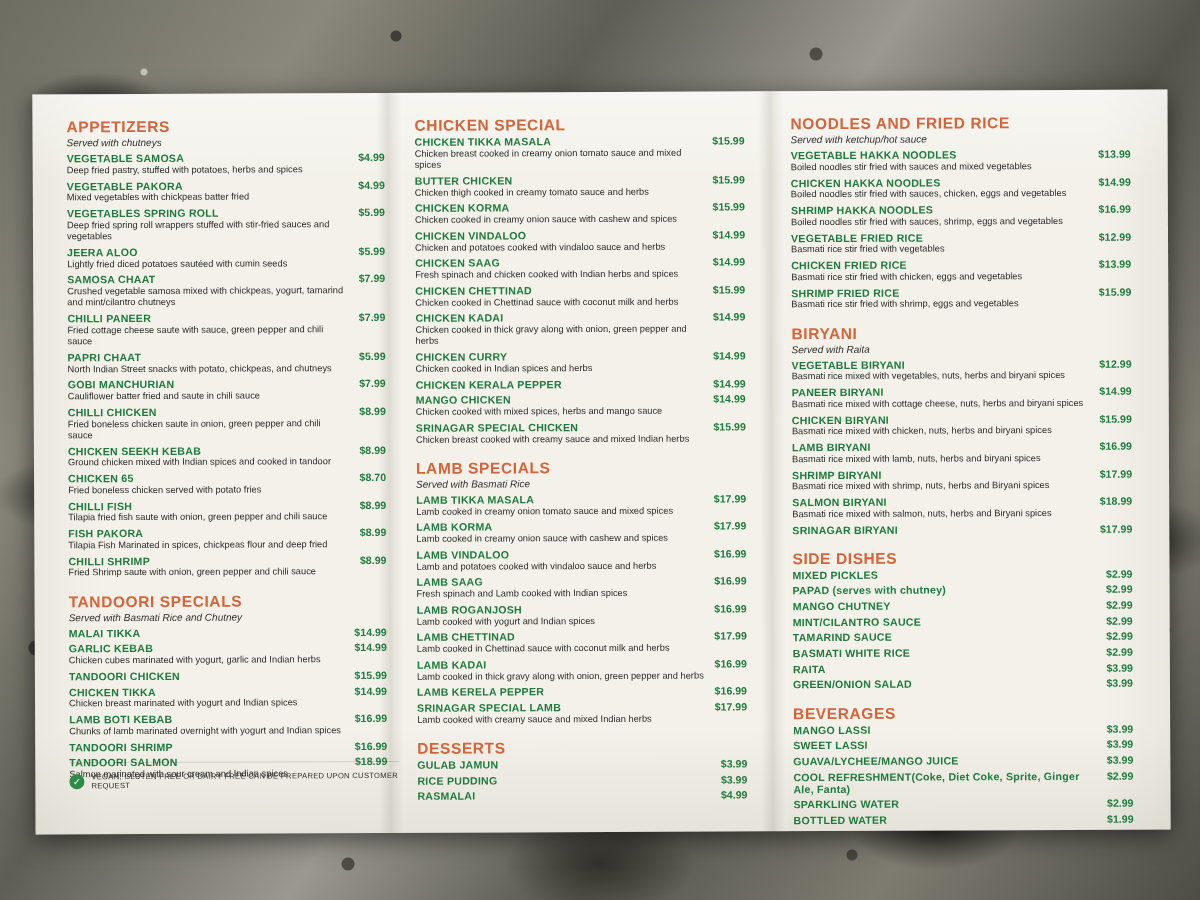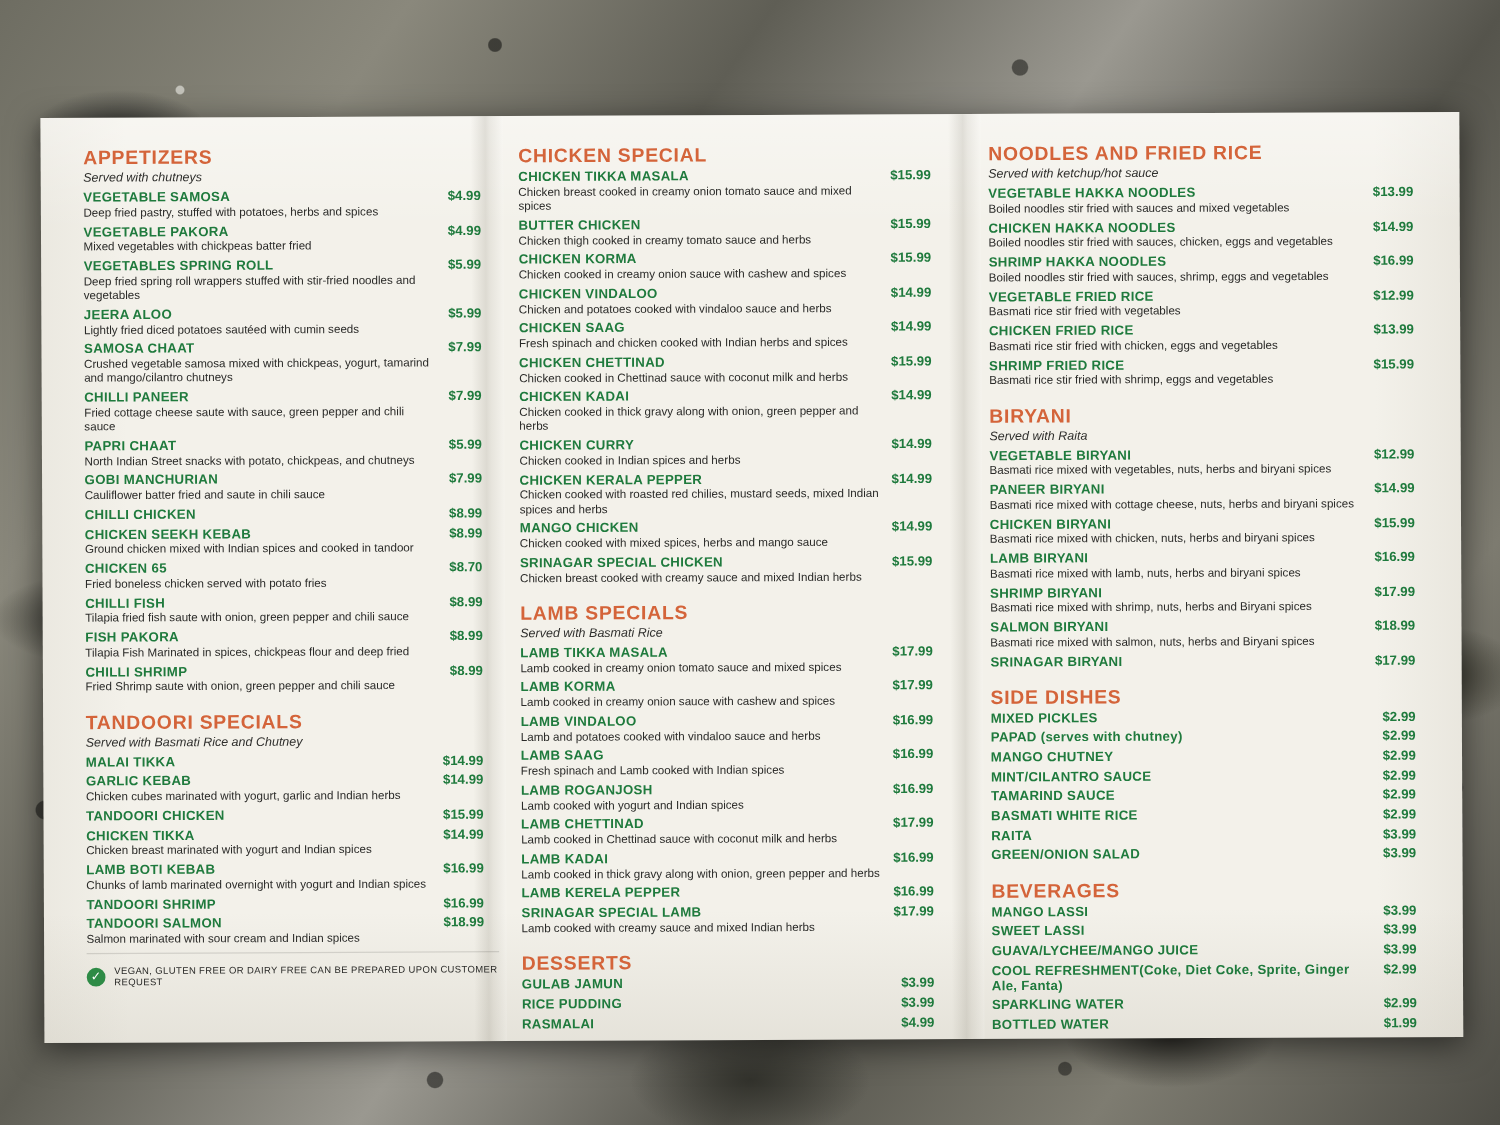--- a/index.html
+++ b/index.html
@@ -208,35 +208,35 @@
               <div class="item-name">VEGETABLE PAKORA</div>
               <div class="item-price">$4.99</div>
             </div>
             <div class="item-desc">Mixed vegetables with chickpeas batter fried</div>
           </div>
           <div class="item">
             <div class="item-row">
               <div class="item-name">VEGETABLES SPRING ROLL</div>
               <div class="item-price">$5.99</div>
             </div>
-            <div class="item-desc">Deep fried spring roll wrappers stuffed with stir-fried noodles and vegetables</div>
+            <div class="item-desc">Deep fried spring roll wrappers stuffed with stir-fried sauces and vegetables</div>
           </div>
           <div class="item">
             <div class="item-row">
               <div class="item-name">JEERA ALOO</div>
               <div class="item-price">$5.99</div>
             </div>
             <div class="item-desc">Lightly fried diced potatoes sautéed with cumin seeds</div>
           </div>
           <div class="item">
             <div class="item-row">
               <div class="item-name">SAMOSA CHAAT</div>
               <div class="item-price">$7.99</div>
             </div>
-            <div class="item-desc">Crushed vegetable samosa mixed with chickpeas, yogurt, tamarind and mango/cilantro chutneys</div>
+            <div class="item-desc">Crushed vegetable samosa mixed with chickpeas, yogurt, tamarind and mint/cilantro chutneys</div>
           </div>
           <div class="item">
             <div class="item-row">
               <div class="item-name">CHILLI PANEER</div>
               <div class="item-price">$7.99</div>
             </div>
             <div class="item-desc">Fried cottage cheese saute with sauce, green pepper and chili sauce</div>
           </div>
           <div class="item">
             <div class="item-row">
@@ -250,20 +250,21 @@
               <div class="item-name">GOBI MANCHURIAN</div>
               <div class="item-price">$7.99</div>
             </div>
             <div class="item-desc">Cauliflower batter fried and saute in chili sauce</div>
           </div>
           <div class="item">
             <div class="item-row">
               <div class="item-name">CHILLI CHICKEN</div>
               <div class="item-price">$8.99</div>
             </div>
+            <div class="item-desc">Fried boneless chicken saute in onion, green pepper and chili sauce</div>
           </div>
           <div class="item">
             <div class="item-row">
               <div class="item-name">CHICKEN SEEKH KEBAB</div>
               <div class="item-price">$8.99</div>
             </div>
             <div class="item-desc">Ground chicken mixed with Indian spices and cooked in tandoor</div>
           </div>
           <div class="item">
             <div class="item-row">
@@ -402,21 +403,20 @@
               <div class="item-name">CHICKEN CURRY</div>
               <div class="item-price">$14.99</div>
             </div>
             <div class="item-desc">Chicken cooked in Indian spices and herbs</div>
           </div>
           <div class="item">
             <div class="item-row">
               <div class="item-name">CHICKEN KERALA PEPPER</div>
               <div class="item-price">$14.99</div>
             </div>
-            <div class="item-desc">Chicken cooked with roasted red chilies, mustard seeds, mixed Indian spices and herbs</div>
           </div>
           <div class="item">
             <div class="item-row">
               <div class="item-name">MANGO CHICKEN</div>
               <div class="item-price">$14.99</div>
             </div>
             <div class="item-desc">Chicken cooked with mixed spices, herbs and mango sauce</div>
           </div>
           <div class="item">
             <div class="item-row">

